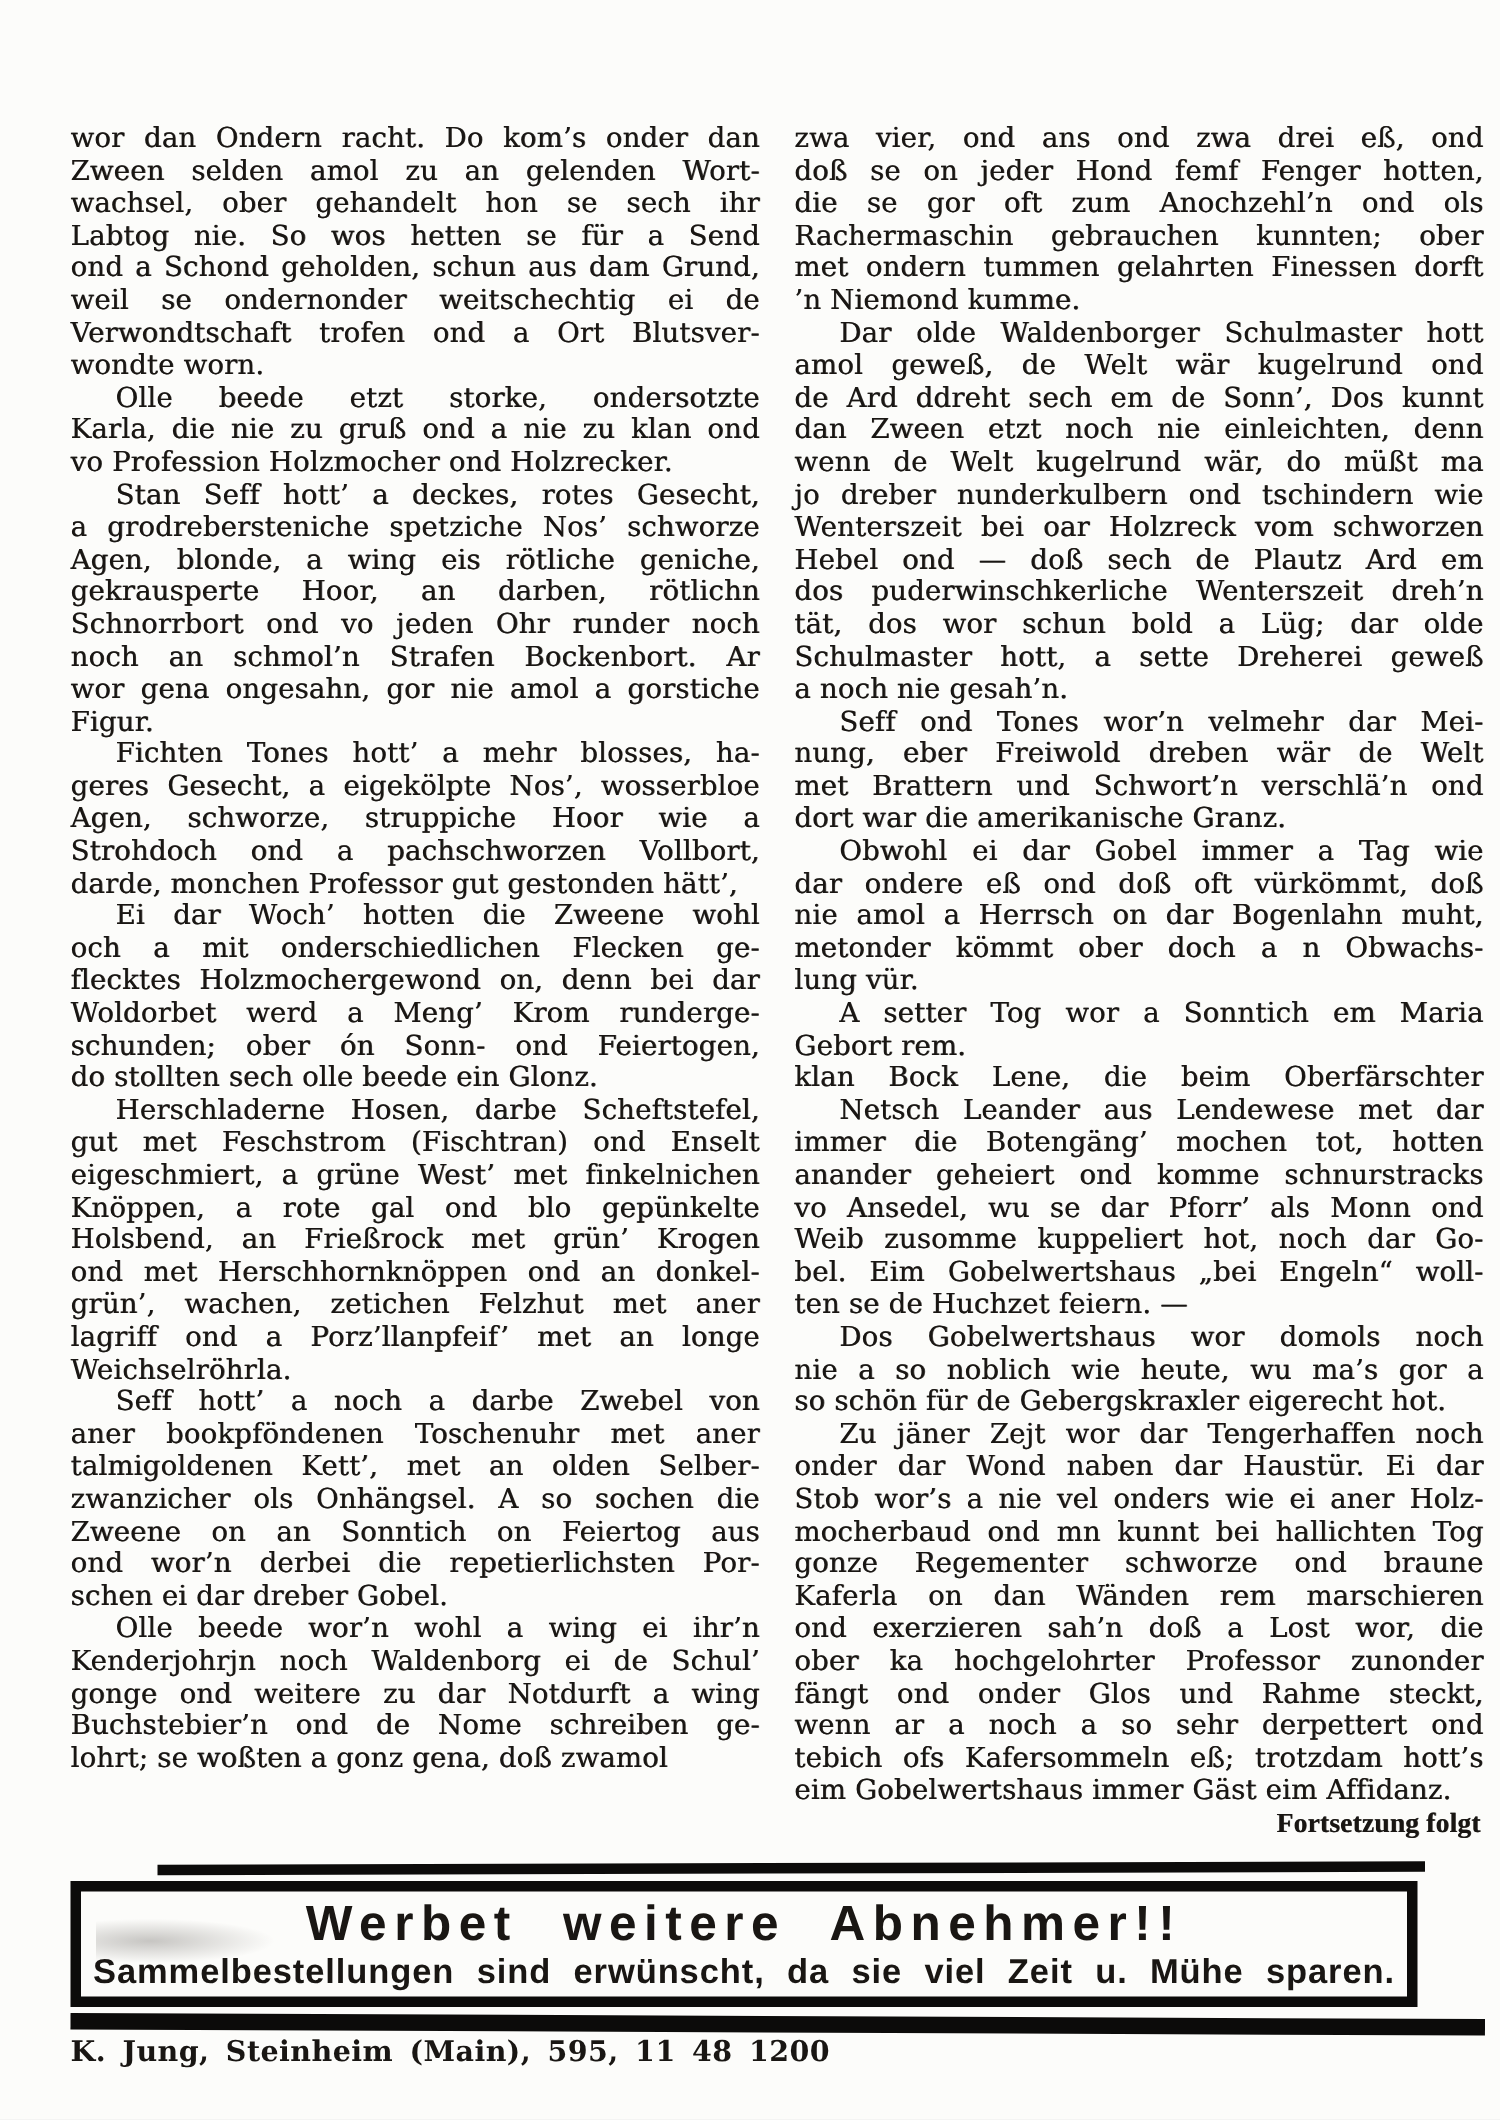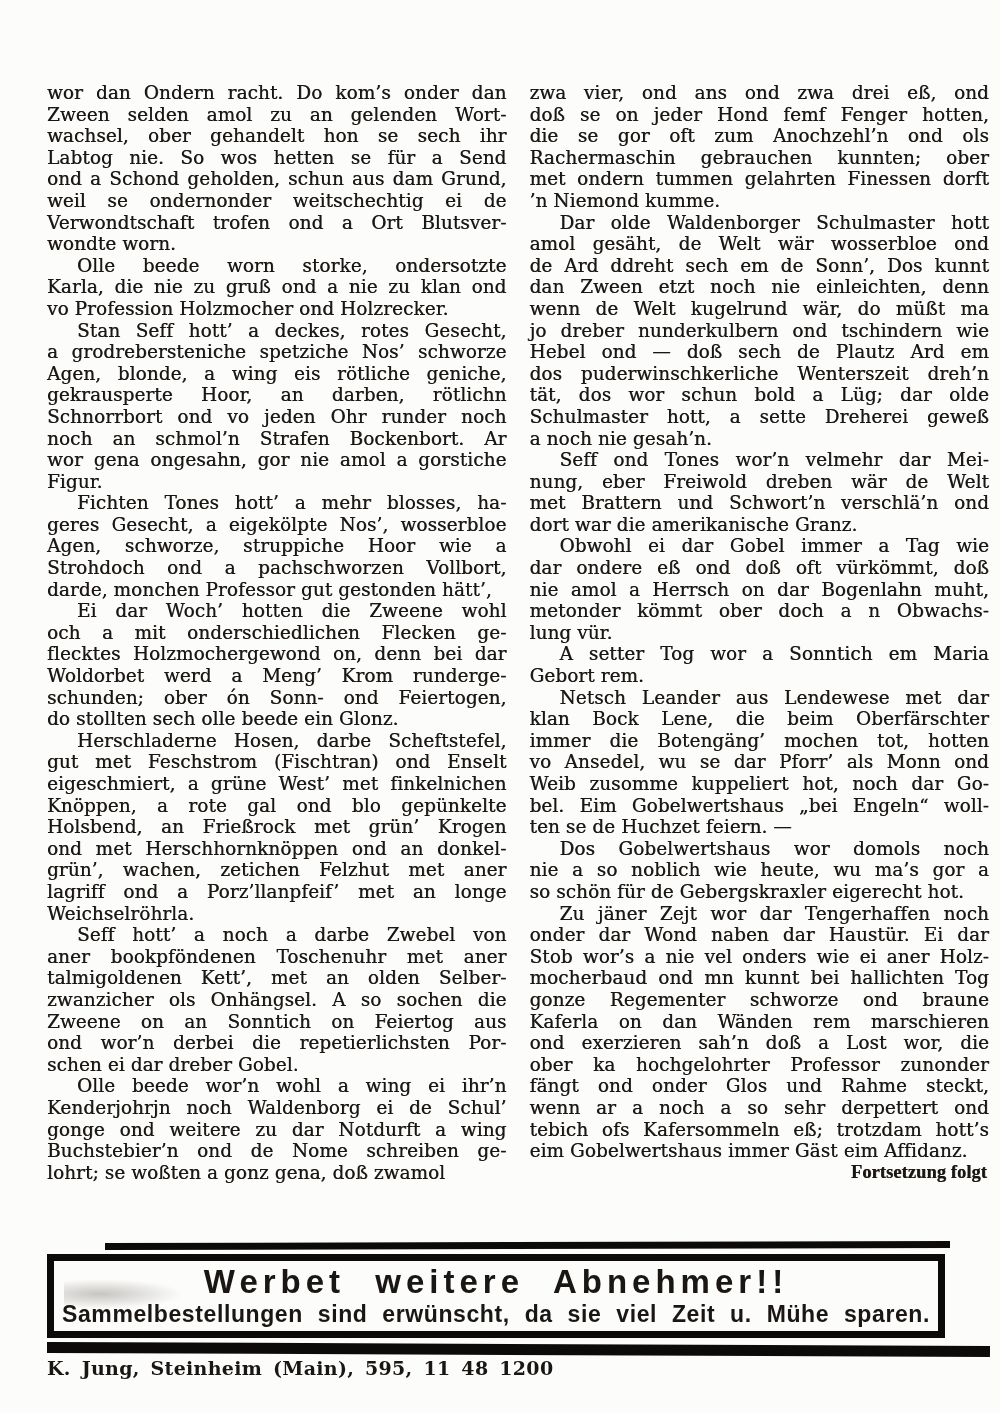--- a/index.html
+++ b/index.html
@@ -136,21 +136,21 @@
           <div class="line">wor dan Ondern racht. Do kom’s onder dan</div>
           <div class="line">Zween selden amol zu an gelenden Wort-</div>
           <div class="line">wachsel, ober gehandelt hon se sech ihr</div>
           <div class="line">Labtog nie. So wos hetten se für a Send</div>
           <div class="line">ond a Schond geholden, schun aus dam Grund,</div>
           <div class="line">weil se ondernonder weitschechtig ei de</div>
           <div class="line">Verwondtschaft trofen ond a Ort Blutsver-</div>
           <div class="line last">wondte worn.</div>
         </div>
         <div class="para">
-          <div class="line indent">Olle beede worn storke, ondersotzte</div>
+          <div class="line indent">Olle beede etzt storke, ondersotzte</div>
           <div class="line">Karla, die nie zu gruß ond a nie zu klan ond</div>
           <div class="line last">vo Profession Holzmocher ond Holzrecker.</div>
         </div>
         <div class="para">
           <div class="line indent">Stan Seff hott’ a deckes, rotes Gesecht,</div>
           <div class="line">a grodrebersteniche spetziche Nos’ schworze</div>
           <div class="line">Agen, blonde, a wing eis rötliche geniche,</div>
           <div class="line">gekrausperte Hoor, an darben, rötlichn</div>
           <div class="line">Schnorrbort ond vo jeden Ohr runder noch</div>
           <div class="line">noch an schmol’n Strafen Bockenbort. Ar</div>
@@ -204,25 +204,26 @@
     <div class="para">
           <div class="line">zwa vier, ond ans ond zwa drei eß, ond</div>
           <div class="line">doß se on jeder Hond femf Fenger hotten,</div>
           <div class="line">die se gor oft zum Anochzehl’n ond ols</div>
           <div class="line">Rachermaschin gebrauchen kunnten; ober</div>
           <div class="line">met ondern tummen gelahrten Finessen dorft</div>
           <div class="line last">’n Niemond kumme.</div>
         </div>
         <div class="para">
           <div class="line indent">Dar olde Waldenborger Schulmaster hott</div>
-          <div class="line">amol gesäht, de Welt wär wosserbloe ond</div>
+          <div class="line">amol geweß, de Welt wär kugelrund ond</div>
           <div class="line">de Ard ddreht sech em de Sonn’, Dos kunnt</div>
           <div class="line">dan Zween etzt noch nie einleichten, denn</div>
           <div class="line">wenn de Welt kugelrund wär, do müßt ma</div>
           <div class="line">jo dreber nunderkulbern ond tschindern wie</div>
+          <div class="line">Wenterszeit bei oar Holzreck vom schworzen</div>
           <div class="line">Hebel ond — doß sech de Plautz Ard em</div>
           <div class="line">dos puderwinschkerliche Wenterszeit dreh’n</div>
           <div class="line">tät, dos wor schun bold a Lüg; dar olde</div>
           <div class="line">Schulmaster hott, a sette Dreherei geweß</div>
           <div class="line last">a noch nie gesah’n.</div>
         </div>
         <div class="para">
           <div class="line indent">Seff ond Tones wor’n velmehr dar Mei-</div>
           <div class="line">nung, eber Freiwold dreben wär de Welt</div>
           <div class="line">met Brattern und Schwort’n verschlä’n ond</div>
@@ -233,23 +234,24 @@
           <div class="line">dar ondere eß ond doß oft vürkömmt, doß</div>
           <div class="line">nie amol a Herrsch on dar Bogenlahn muht,</div>
           <div class="line">metonder kömmt ober doch a n Obwachs-</div>
           <div class="line last">lung vür.</div>
         </div>
         <div class="para">
           <div class="line indent">A setter Tog wor a Sonntich em Maria</div>
           <div class="line last">Gebort rem.</div>
         </div>
         <div class="para">
+          <div class="line">klan Bock Lene, die beim Oberfärschter</div>
           <div class="line indent">Netsch Leander aus Lendewese met dar</div>
-          <div class="line">klan Bock Lene, die beim Oberfärschter</div>
           <div class="line">immer die Botengäng’ mochen tot, hotten</div>
+          <div class="line">anander geheiert ond komme schnurstracks</div>
           <div class="line">vo Ansedel, wu se dar Pforr’ als Monn ond</div>
           <div class="line">Weib zusomme kuppeliert hot, noch dar Go-</div>
           <div class="line">bel. Eim Gobelwertshaus „bei Engeln“ woll-</div>
           <div class="line last">ten se de Huchzet feiern. —</div>
         </div>
         <div class="para">
           <div class="line indent">Dos Gobelwertshaus wor domols noch</div>
           <div class="line">nie a so noblich wie heute, wu ma’s gor a</div>
           <div class="line last">so schön für de Gebergskraxler eigerecht hot.</div>
         </div>

